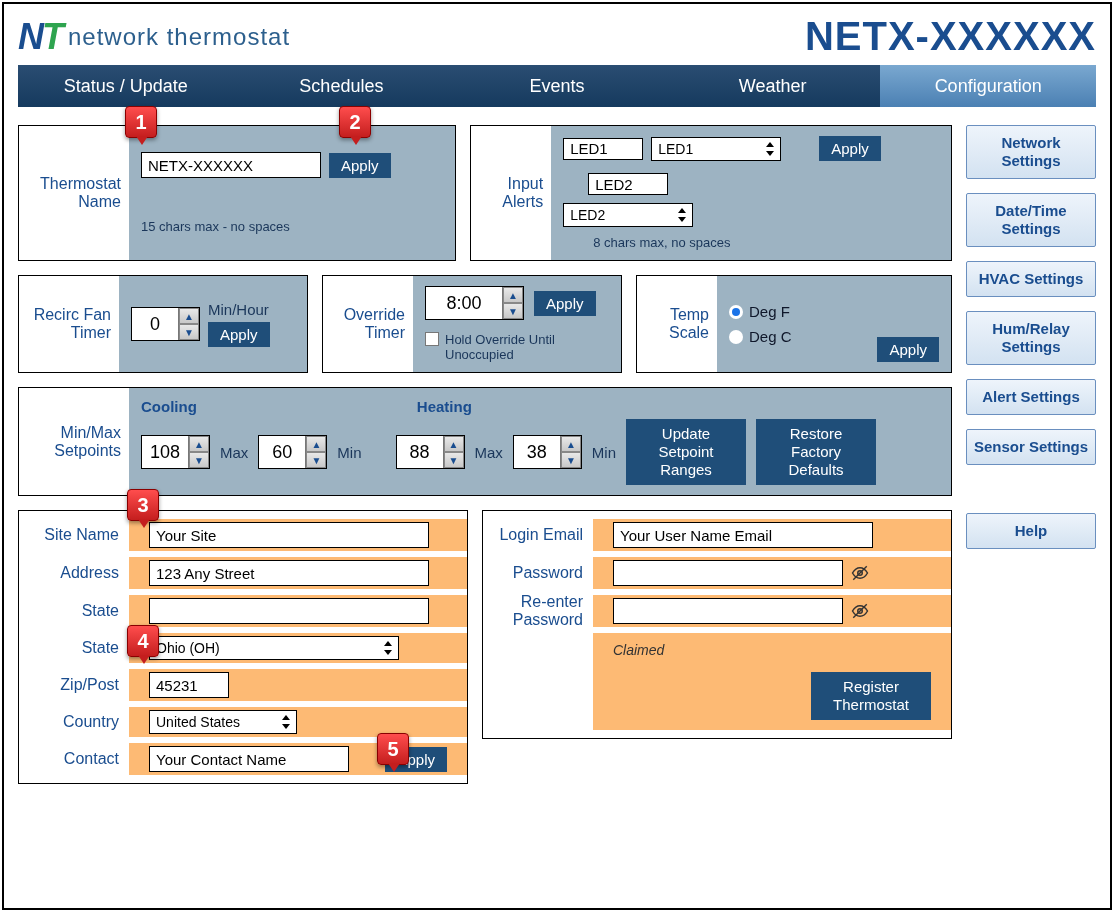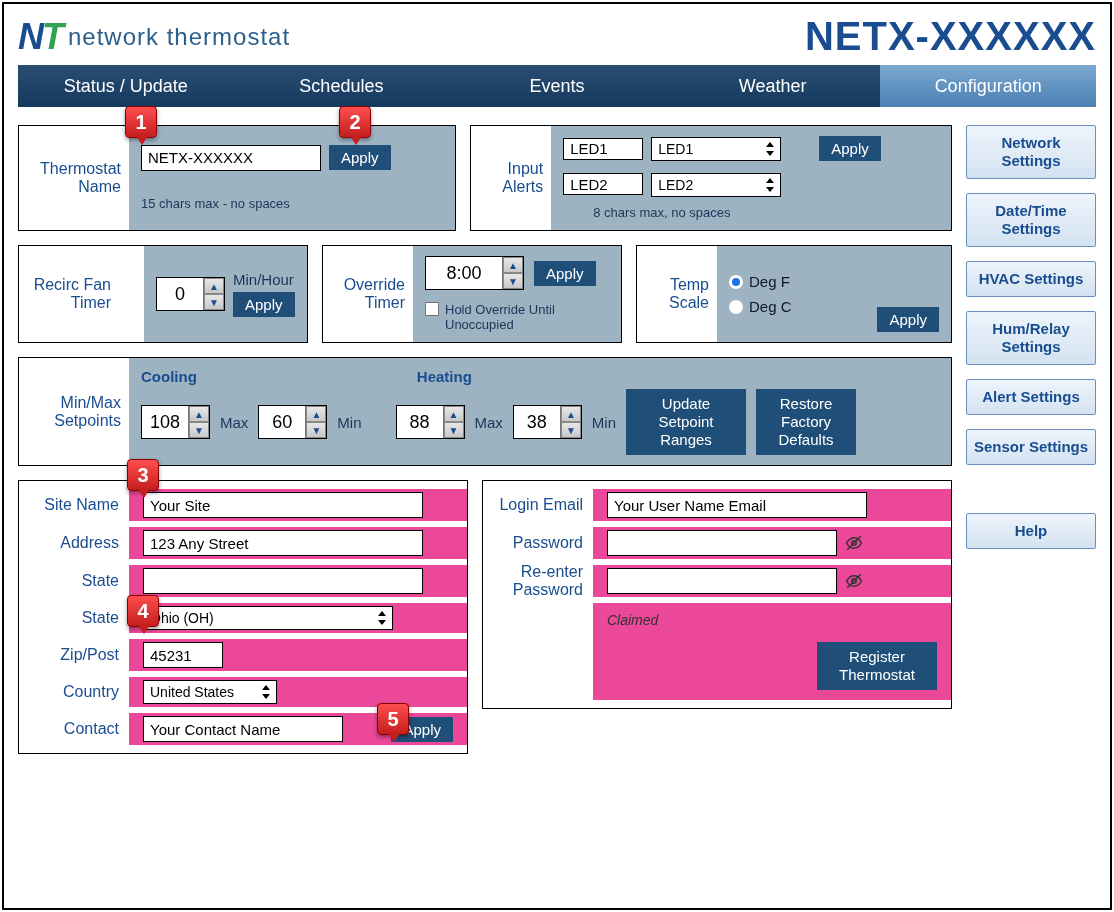--- a/index.html
+++ b/index.html
@@ -41,21 +41,21 @@
 .select::after { content:""; position:absolute; right:6px; top:4px; width:0;height:0;border-left:4px solid transparent;border-right:4px solid transparent;border-bottom:5px solid #000;}
 .select::before { content:""; position:absolute; right:6px; bottom:4px; width:0;height:0;border-left:4px solid transparent;border-right:4px solid transparent;border-top:5px solid #000;}
 
 .side-btn { background:linear-gradient(#eef4fb,#d3e2f1); border:1px solid #6a8fbf; color:#1a4d8f; font-size:15px; font-weight:600; padding:8px 4px; text-align:center; cursor:pointer; line-height:1.2; border-radius:2px;}
 
 .callout { position:absolute; width:32px; height:32px; background:linear-gradient(#ff4d4d,#c41e1e); border-radius:4px; color:#fff; font-size:20px; font-weight:700; display:flex; align-items:center; justify-content:center; z-index:10; box-shadow: 0 2px 4px rgba(0,0,0,.4); border: 1px solid #8a0000;}
 .callout::after { content:""; position:absolute; bottom:-8px; left:10px; width:0;height:0; border-left:6px solid transparent; border-right:6px solid transparent; border-top:9px solid #c41e1e; }
 
 .form-grid { display:grid; grid-template-columns: 110px 1fr; row-gap:6px; align-items:center;}
 .form-grid .lbl { text-align:right; color:#1a4d8f; padding-right:10px; font-size:16px; background:#fff; height:28px; display:flex; align-items:center; justify-content:flex-end;}
-.form-grid .fld { background:#ec4899; padding:3px 14px; display:flex; align-items:center; gap:6px;}
+.form-grid .fld { background:#fdba74; padding:3px 20px; display:flex; align-items:center; gap:6px;}
 .eye { width:22px; height:18px; position:relative; }
 .eye svg { width:100%; height:100%; }
 
 .radio-row { display:flex; align-items:center; gap:6px; color:#0f172a; font-size:15px;}
 .radio-dot { width:14px; height:14px; border-radius:50%; background:#fff; display:inline-flex; align-items:center; justify-content:center;}
 .radio-dot.on::after{content:"";width:8px;height:8px;border-radius:50%;background:#1a73e8;}
 .small-label{color:#1a365a; font-size:15px;}
 .sub-head{color:#1a4d8f; font-size:15px; font-weight:700;}
 .checkbox { width:14px;height:14px;background:#fff;border:1px solid #777;display:inline-block;}
 .claimed { font-style:italic;color:#333;font-size:14px; margin-top:6px;}
@@ -101,33 +101,33 @@
         <div class="panel" style="flex:1.1;">
           <div class="panel-label" style="width:80px">Input Alerts</div>
           <div class="panel-body" style="flex-direction:column; align-items:flex-start;">
             <div style="display:flex; gap:8px; align-items:center;">
               <input class="text-input" style="width: 80px; height: 22px;" value="LED1">
               <div class="select" style="width:130px">
                   <span>LED1</span>
                 </div>
               <button class="btn-apply" style="margin-left:30px">Apply</button>
             </div>
-            <div style="display:flex; gap:8px; margin-top:4px;">
+            <div style="display:flex; gap:8px; align-items:center; margin-top:4px;flex-direction:column;">
               <input class="text-input" style="width: 80px; height: 22px;" value="LED2">
               <div class="select" style="width:130px">
                   <span>LED2</span>
                 </div>
             </div>
             <div class="hint" style="margin-left:30px">8 chars max, no spaces</div>
           </div>
         </div>
       </div>
 
       <div class="panel-row">
-        <div class="panel" style="width:290px;gap:25px;">
+        <div class="panel" style="width:290px;">
           <div class="panel-label" style="width:100px">Recirc Fan Timer</div>
           <div class="panel-body">
             <div class="spinner">
               <input value="0" style="">
               <div class="arrows">
                   <div class="arrow">▲</div>
                   <div class="arrow">▼</div>
                 </div>
             </div>
             <div style="display:flex;flex-direction:column;gap:4px;">
@@ -210,21 +210,21 @@
             <span class="small-label">Max</span>
             <div class="spinner">
                 <input value="38" style="">
                 <div class="arrows">
                   <div class="arrow">▲</div>
                   <div class="arrow">▼</div>
                 </div>
               </div>
             <span class="small-label">Min</span>
             <button class="btn-big" style="width:120px">Update Setpoint Ranges</button>
-            <button class="btn-big" style="width:100px">Restore Factory Defaults</button>
+            <button class="btn-big" style="width:120px">Restore Factory Defaults</button>
           </div>
         </div>
       </div>
 
       <div class="panel-row">
         <div class="panel" style="width:450px;position:relative;padding:8px 0;">
           <div class="callout" style="top:-22px;left:108px;">3</div>
           <div class="callout" style="top:114px;left:108px;">4</div>
           <div class="callout" style="bottom:18px;left:358px;">5</div>
           <div style="flex:1;">
@@ -246,21 +246,21 @@
                   <div class="select" style="width:250px">
                     <span>Ohio (OH)</span>
                   </div>
                 </div>
               <div class="lbl">Zip/Post</div>
               <div class="fld">
                   <input class="text-input" style="width: 80px;" value="45231">
                 </div>
               <div class="lbl">Country</div>
               <div class="fld">
-                  <div class="select" style="width:134px">
+                  <div class="select" style="width:148px">
                     <span>United States</span>
                   </div>
                 </div>
               <div class="lbl">Contact</div>
               <div class="fld">
                   <input class="text-input" style="width: 200px;" value="Your Contact Name">
                 <button class="btn-apply" style="margin-left:auto">Apply</button>
               </div>
             </div>
           </div>

